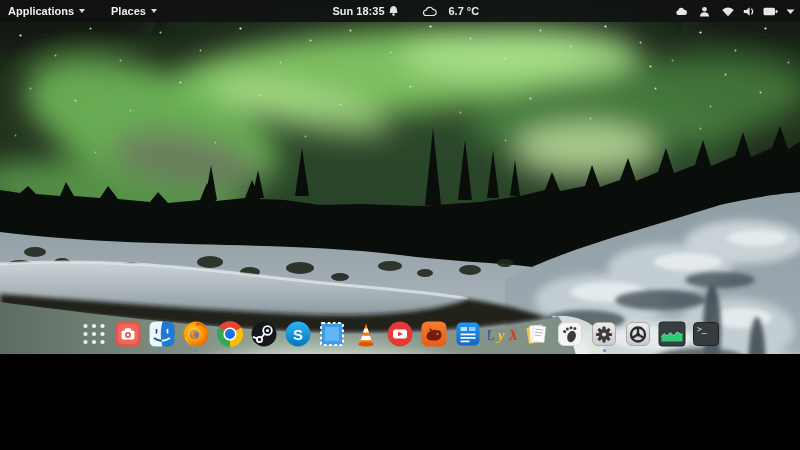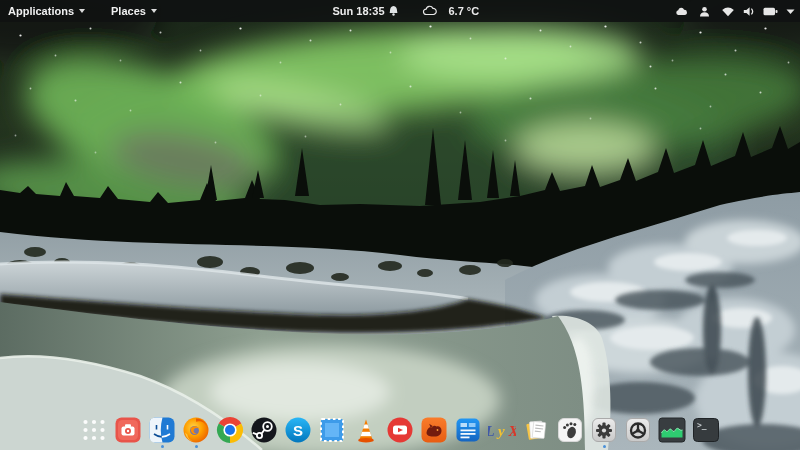--- a/index.html
+++ b/index.html
@@ -1,16 +1,16 @@
 <!DOCTYPE html>
 <html><head>
 <meta charset="utf-8">
 <style>
   html,body{margin:0;padding:0;background:#000;}
-  #screen{position:relative;width:800px;height:450px;overflow:hidden;
+  #screen{position:relative;width:800px;height:354px;overflow:hidden;
           font-family:"Liberation Sans",sans-serif;background:#0369a1;}
   
   #wallpaper{position:absolute;inset:0;}
   .stars{position:absolute;top:0;left:0;width:1px;height:1px;border-radius:50%;
     background:transparent;
     box-shadow:
       20px 35px 0 .6px rgba(255,255,255,.9), 55px 55px 0 .4px rgba(255,255,255,.6),
       90px 28px 0 .5px rgba(255,255,255,.8), 120px 60px 0 .4px rgba(255,255,255,.5),
       160px 32px 0 .5px rgba(255,255,255,.7), 200px 50px 0 .4px rgba(255,255,255,.6),
       240px 28px 0 .6px rgba(255,255,255,.9), 280px 62px 0 .4px rgba(255,255,255,.5),
@@ -36,21 +36,21 @@
   #topbar{position:absolute;top:0;left:0;right:0;height:22px;
     background:rgba(15,18,18,.9);display:flex;align-items:center;
     color:#ececec;font-size:11px;z-index:5;}
   .tb-left{display:flex;align-items:center;gap:26px;padding-left:8px;}
   .tb-menu{display:flex;align-items:center;gap:5px;cursor:pointer;font-weight:600;color:#f0f0f0;}
   .caret{width:0;height:0;border-left:3.5px solid transparent;border-right:3.5px solid transparent;
          border-top:4px solid rgba(255,255,255,.85);}
   .tb-center{position:absolute;left:50%;top:0;height:22px;transform:translateX(-46%);
     display:flex;align-items:center;gap:24px;}
   .tb-clock{display:flex;align-items:flex-start;gap:4px;font-weight:600;cursor:pointer;}
-  .tb-weather{display:flex;align-items:flex-start;gap:11px;font-weight:600;cursor:pointer;}
+  .tb-weather{display:flex;align-items:flex-end;gap:11px;font-weight:600;cursor:pointer;}
   .tb-right{position:absolute;right:5px;top:0;height:22px;display:flex;align-items:center;gap:10px;}
   .sysgroup{display:flex;align-items:center;gap:8px;cursor:pointer;}
   .tray-ic{display:flex;align-items:center;cursor:pointer;}
   
   #dock{position:absolute;bottom:0;left:0;right:0;height:40px;display:flex;
         justify-content:center;align-items:flex-end;gap:5px;z-index:5;padding-bottom:2px;}
   .dock-item{width:29px;display:flex;flex-direction:column;align-items:center;cursor:pointer;}
   .dock-item svg{display:block;}
   .dot{width:3px;height:3px;border-radius:50%;margin-top:1px;}
   .dot.on{background:#4a90d9;}

